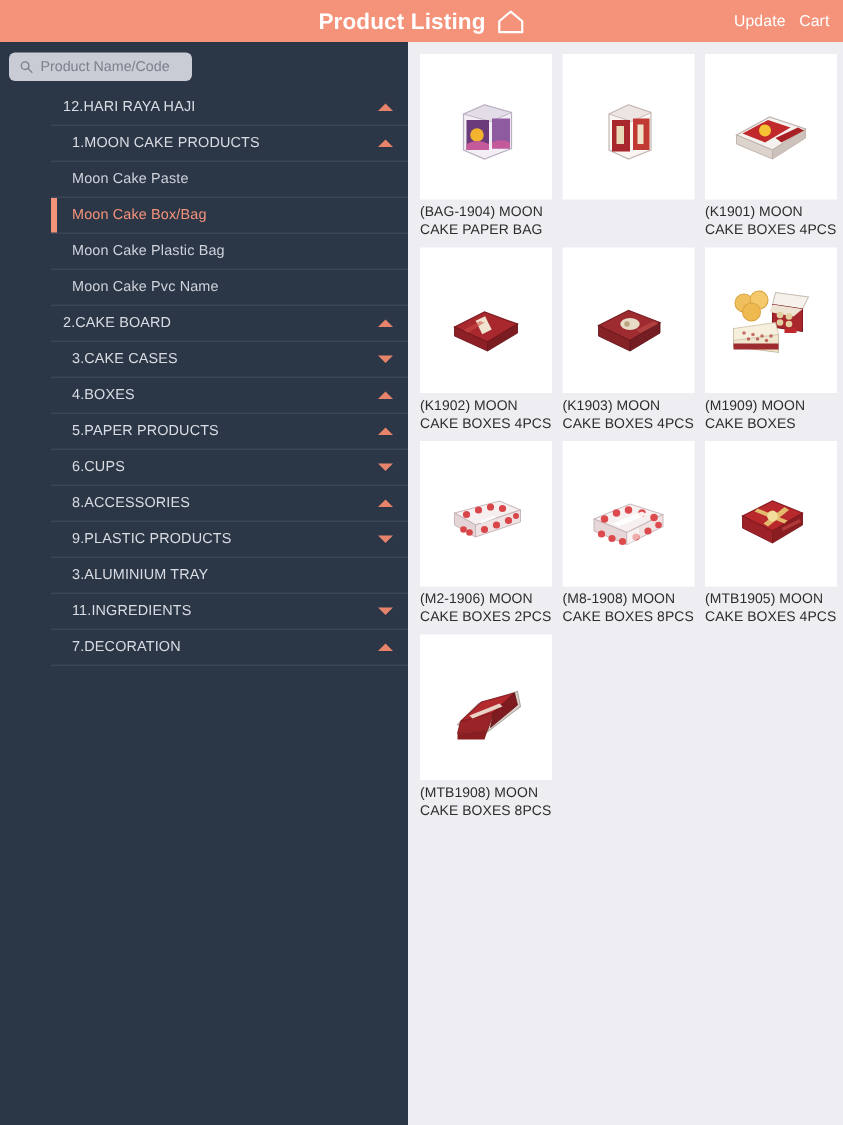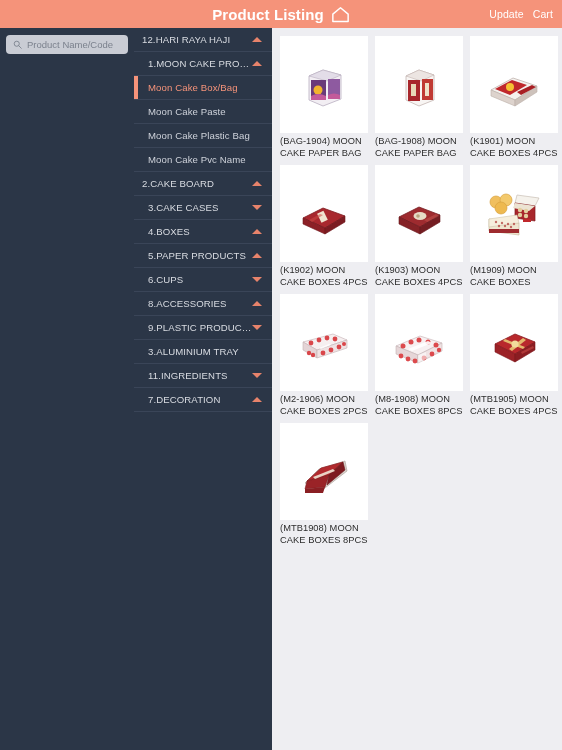--- a/index.html
+++ b/index.html
@@ -71,21 +71,21 @@
     flex: 1 1 auto;
     min-height: 0;
   }
 
   
   .sidebar {
     width: 272px;
     min-width: 272px;
     background: #2b3647;
     display: flex;
-    flex-direction: row;
+    flex-direction: column;
     overflow: hidden;
   }
   .search-wrap {
     padding: 7px 6px 6px 6px;
   }
   .search-box {
     height: 19px;
     background: #c9ccd4;
     border-radius: 4px;
     display: flex;
@@ -112,20 +112,21 @@
     padding: 0;
   }
   .search-input::placeholder {
     color: #7b818d;
     opacity: 1;
   }
 
   .menu {
     flex: 1 1 auto;
     overflow: hidden;
+    padding-left: 34px;
   }
   .menu-row {
     position: relative;
     height: 24px;
     display: flex;
     align-items: center;
     border-bottom: 1px solid #3a4558;
     box-sizing: border-box;
     padding-right: 10px;
   }
@@ -235,26 +236,26 @@
           <div class="menu-row level-0">
             <span class="label">12.HARI RAYA HAJI</span>
             <span class="spacer"></span>
             <span class="tri up"></span>
           </div>
           <div class="menu-row level-1">
             <span class="label">1.MOON CAKE PRODUCTS</span>
             <span class="spacer"></span>
             <span class="tri up"></span>
           </div>
+          <div class="menu-row level-2">
+            <span class="label">Moon Cake Paste</span>
+            <span class="spacer"></span>
+          </div>
           <div class="menu-row level-2 selected">
             <span class="label">Moon Cake Box/Bag</span>
-            <span class="spacer"></span>
-          </div>
-          <div class="menu-row level-2">
-            <span class="label">Moon Cake Paste</span>
             <span class="spacer"></span>
           </div>
           <div class="menu-row level-2">
             <span class="label">Moon Cake Plastic Bag</span>
             <span class="spacer"></span>
           </div>
           <div class="menu-row level-2">
             <span class="label">Moon Cake Pvc Name</span>
             <span class="spacer"></span>
           </div>
@@ -334,21 +335,20 @@
         <g>
           <polygon points="22,26 35,20 50,25 50,50 35,56 22,50" fill="#f8f5f3" stroke="#c4b6b2" stroke-width="0.8"></polygon>
           <polygon points="22,26 35,20 50,25 37,31" fill="#ece5e2" stroke="#c4b6b2" stroke-width="0.6"></polygon>
           <rect x="24" y="30" width="12" height="21" fill="#a8272c"></rect>
           <rect x="38" y="29" width="11" height="21" fill="#c03a33"></rect>
           <rect x="27" y="34" width="5" height="12" fill="#e8d9b8"></rect>
           <rect x="41" y="33" width="4" height="13" fill="#efe2c8"></rect>
         </g>
               </svg>
             </div>
-            <div class="card-label">(BAG-1908) MOON CAKE PAPER BAG</div>
           </div>
           <div class="card">
             <div class="card-img">
               <svg width="70" height="70" viewBox="0 0 70 70">
         <g>
           <polygon points="12,40 34,28 58,36 36,50" fill="#f4f1ee" stroke="#c0b4ae" stroke-width="0.8"></polygon>
           <polygon points="12,40 36,50 36,56 12,46" fill="#ddd3cd" stroke="#bcb0aa" stroke-width="0.6"></polygon>
           <polygon points="36,50 58,36 58,42 36,56" fill="#cdc2bb" stroke="#bcb0aa" stroke-width="0.6"></polygon>
           <polygon points="16,39 33,30 48,35 31,45" fill="#c0282c"></polygon>
           <circle cx="31" cy="37" r="4" fill="#f5c233"></circle>

